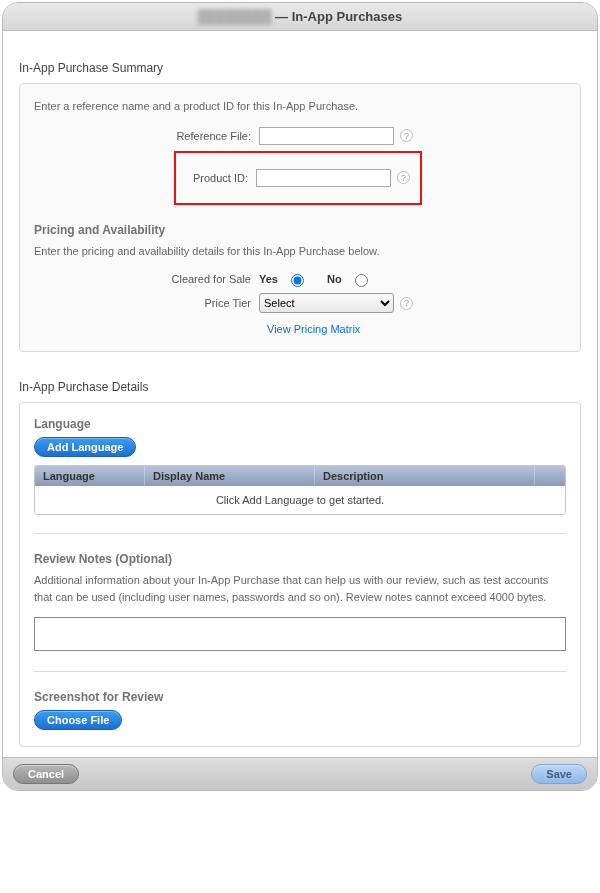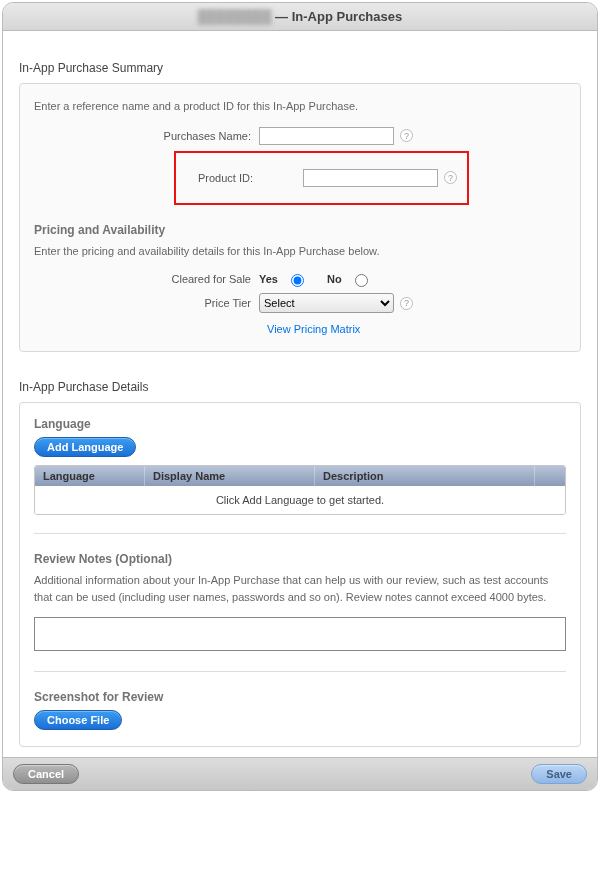--- a/index.html
+++ b/index.html
@@ -7,21 +7,21 @@
     margin: 0;
     padding: 0;
     font-family: "Lucida Grande", "Helvetica Neue", Arial, sans-serif;
     font-size: 11px;
     color: #333;
     background: #fff;
     width: 600px;
   }
   .window {
     border: 1px solid #bbb;
-    border-radius: 11px;
+    border-radius: 16px;
     overflow: hidden;
     background: #fff;
     margin: 2px;
   }
   .titlebar {
     background: linear-gradient(#e9e9e9, #d6d6d6);
     border-bottom: 1px solid #bbb;
     text-align: center;
     padding: 6px 0;
     font-size: 13px;
@@ -93,24 +93,23 @@
     align-items: center;
     justify-content: center;
     font-size: 9px;
     color: #999;
     background: #fff;
   }
   .highlight-box {
     border: 2px solid #e11;
     padding: 16px 10px;
     margin: 6px 0 8px 140px;
-    width: 295px;
-    display: flex;
-    align-items: center;
-    justify-content: space-between;
+    width: 248px;
+    display: flex;
+    align-items: center;
   }
   .highlight-box .hl-label {
     width: 75px;
     text-align: right;
     padding-right: 8px;
     color: #555;
     font-size: 11px;
   }
   .sub-h {
     font-weight: bold;
@@ -234,21 +233,21 @@
     <span class="blurred">████████</span><span> — In-App Purchases</span>
   </div>
 
   <div class="content">
 
     <div class="section-title">In-App Purchase Summary</div>
     <div class="panel">
       <div class="instr">Enter a reference name and a product ID for this In-App Purchase.</div>
 
       <div class="form-row">
-        <div class="form-label">Purchases Name:</div>
+        <div class="form-label">Reference File:</div>
         <div class="form-field">
           <input type="text" class="field" value="" style="">
           <span class="help-icon">?</span>
         </div>
       </div>
 
       <div class="highlight-box">
         <div class="hl-label">Product ID:</div>
         <div class="form-field">
           <input type="text" class="field" value="" style="">

